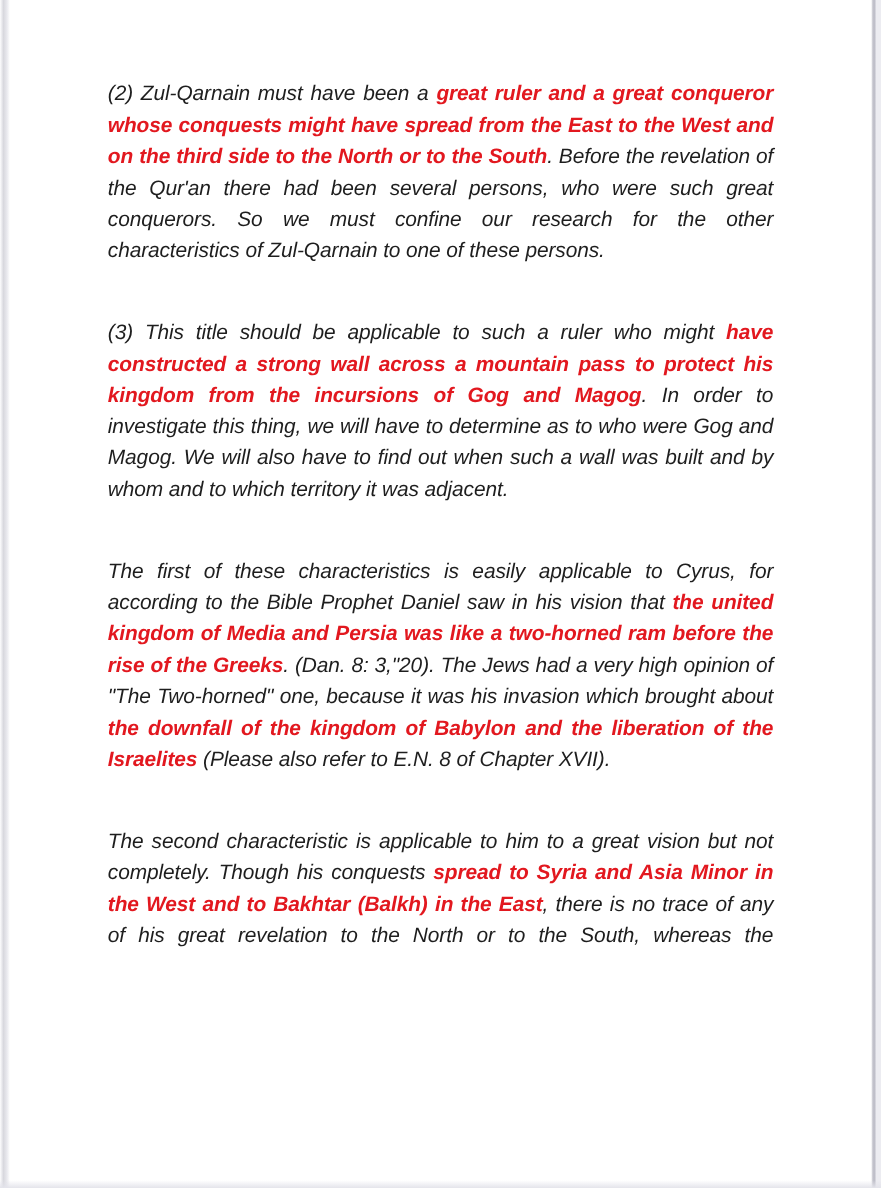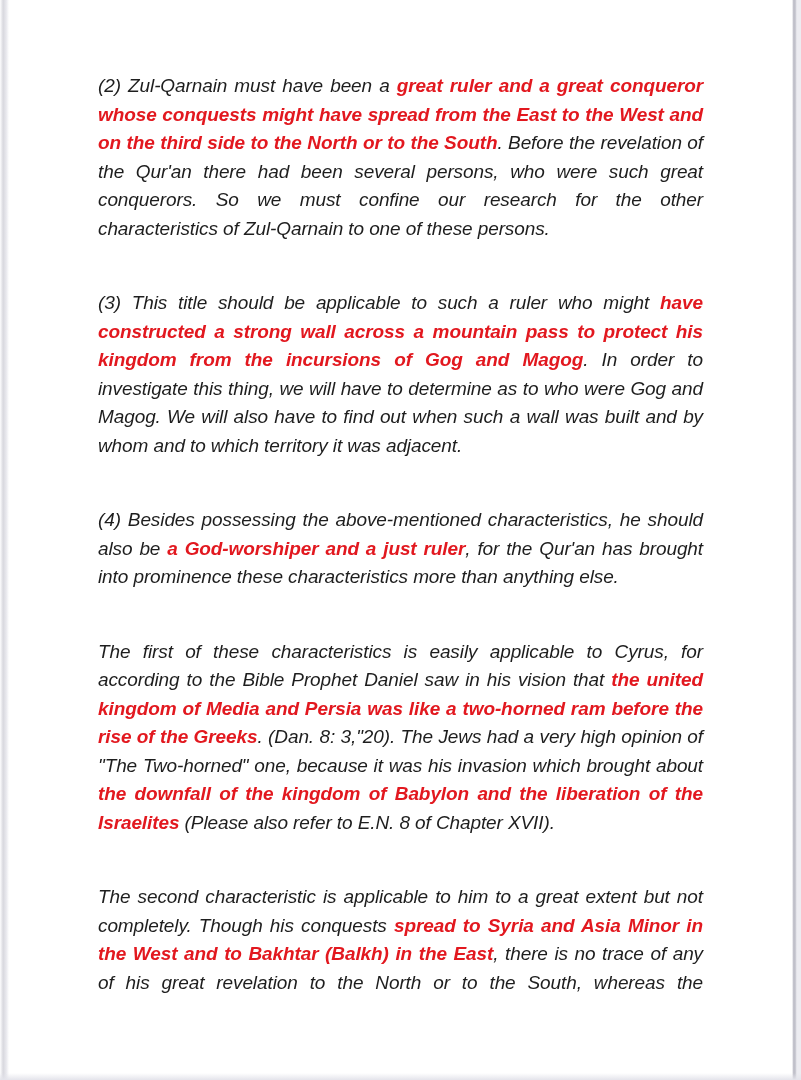--- a/index.html
+++ b/index.html
@@ -64,20 +64,19 @@
     font-weight: bold;
   }
 </style>
 </head>
 <body>
 
 <div class="page">
   <div class="content">
       <p class="para"><span class="run">(2) Zul-Qarnain must have been a </span><span class="run emphasis">great ruler and a great conqueror whose conquests might have spread from the East to the West and on the third side to the North or to the South</span><span class="run">. Before the revelation of the Qur'an there had been several persons, who were such great conquerors. So we must confine our research for the other characteristics of Zul-Qarnain to one of these persons.</span></p>
       <p class="para"><span class="run">(3) This title should be applicable to such a ruler who might </span><span class="run emphasis">have constructed a strong wall across a mountain pass to protect his kingdom from the incursions of Gog and Magog</span><span class="run">. In order to investigate this thing, we will have to determine as to who were Gog and Magog. We will also have to find out when such a wall was built and by whom and to which territory it was adjacent.</span></p>
-      <p class="para"><span class="run">(4) Besides possessing the above-mentioned characteristics, he should also be </span><span class="run emphasis">a God-worshiper and a just ruler</span><span class="run">, for the Qur'an has brought into prominence these characteristics more than anything else.</span></p>
       <p class="para"><span class="run">The first of these characteristics is easily applicable to Cyrus, for according to the Bible Prophet Daniel saw in his vision that </span><span class="run emphasis">the united kingdom of Media and Persia was like a two-horned ram before the rise of the Greeks</span><span class="run">. (Dan. 8: 3,"20). The Jews had a very high opinion of "The Two-horned" one, because it was his invasion which brought about </span><span class="run emphasis">the downfall of the kingdom of Babylon and the liberation of the Israelites</span><span class="run"> (Please also refer to E.N. 8 of Chapter XVII).</span></p>
-      <p class="para clipped"><span class="run">The second characteristic is applicable to him to a great extent but not completely. Though his conquests </span><span class="run emphasis">spread to Syria and Asia Minor in the West and to Bakhtar (Balkh) in the East</span><span class="run">, there is no trace of any of his great revelation to the North or to the South, whereas the</span></p>
+      <p class="para clipped"><span class="run">The second characteristic is applicable to him to a great vision but not completely. Though his conquests </span><span class="run emphasis">spread to Syria and Asia Minor in the West and to Bakhtar (Balkh) in the East</span><span class="run">, there is no trace of any of his great revelation to the North or to the South, whereas the</span></p>
     </div>
   <div class="edge-left"></div>
   <div class="edge-right"></div>
   <div class="edge-bottom"></div>
 </div>
 
 </body></html>

